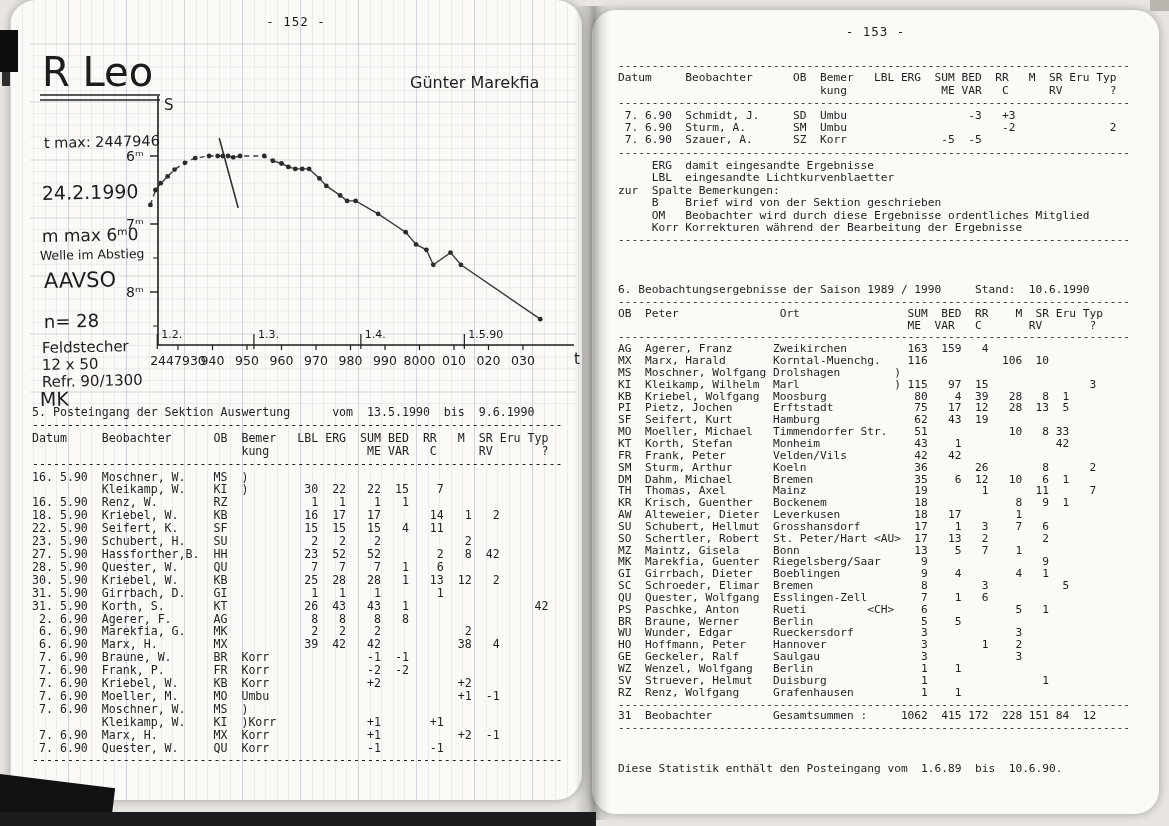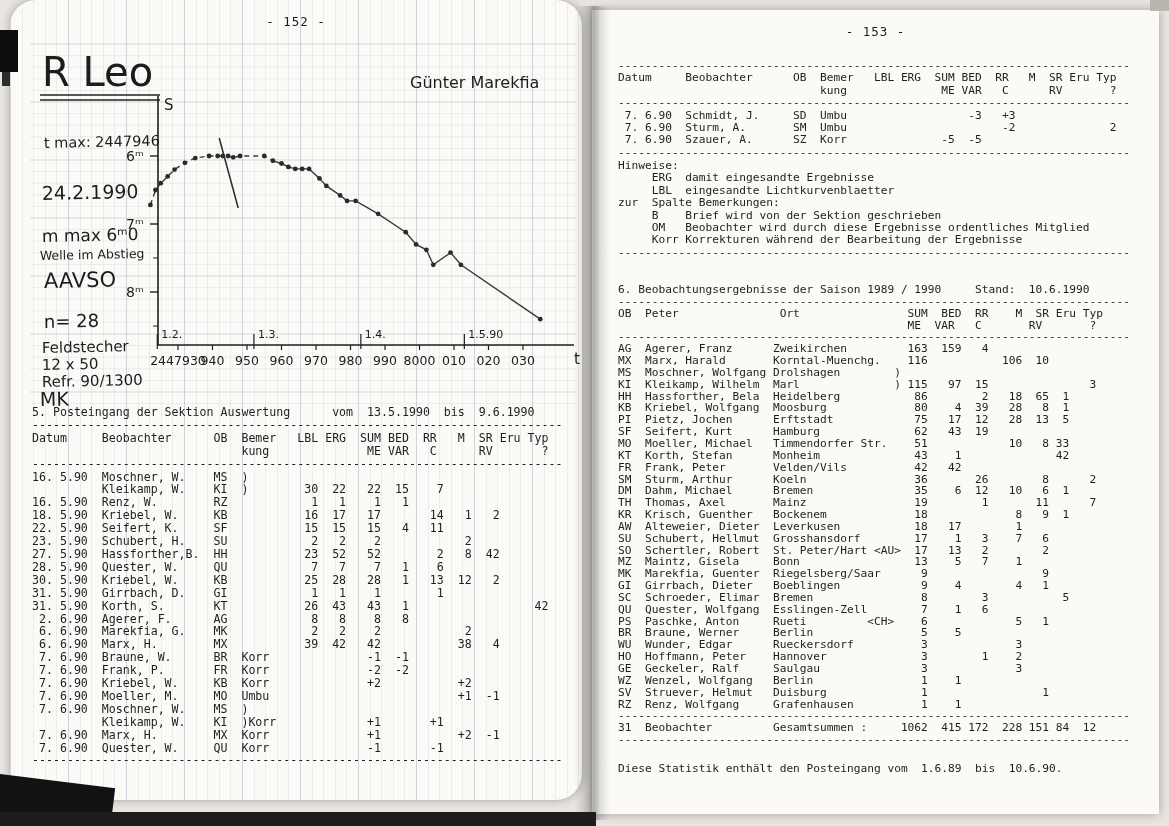--- a/index.html
+++ b/index.html
@@ -4,21 +4,21 @@
 <style>
   html,body{margin:0;padding:0;background:#e9e6e1;}
   #stage{position:relative;width:1169px;height:826px;overflow:hidden;
          font-family:"DejaVu Sans Mono",monospace;color:#222;background:#efedе8;}
   .page{position:absolute;background:#fbfaf6;box-shadow:0 0 10px rgba(0,0,0,.3);}
   #page-left{left:10px;top:0;width:572px;height:800px;
     background-image:
       repeating-linear-gradient(90deg, rgba(95,120,160,.20) 0px, rgba(95,120,160,.20) 1px, transparent 1px, transparent 58px),
       repeating-linear-gradient(90deg, rgba(95,120,160,.10) 0px, rgba(95,120,160,.10) 1px, transparent 1px, transparent 11.6px);
     background-color:#fbfaf6;border-radius:26px;}
-  #page-right{left:592px;top:10px;width:567px;height:804px;}
+  #page-right{left:592px;top:10px;width:567px;height:804px;border-radius:24px;}
   .pageno{position:absolute;top:14px;width:100%;text-align:center;
           font-size:12.5px;letter-spacing:1px;color:#1d1d1d;}
   .mono{position:absolute;font-family:"DejaVu Sans Mono",monospace;color:#1e1e1e;}
   .ln{white-space:pre;}
   #t5L{left:22px;top:406px;font-size:11.6px;line-height:12.9px;}
   #t5R{left:26px;top:50px;font-size:11.2px;line-height:12.4px;}
   #hinweise{left:26px;top:150px;font-size:11.2px;line-height:12.4px;}
   #t6{left:26px;top:274px;font-size:11.2px;line-height:11.85px;}
   #footerR{left:26px;top:752px;font-size:11.2px;}
   .hand{font-family:"DejaVu Sans",sans-serif;fill:#1c1c1c;}
@@ -212,41 +212,39 @@
         <div class="ln">----------------------------------------------------------------------------</div>
         <div class="ln">Datum     Beobachter      OB  Bemer   LBL ERG  SUM BED  RR   M  SR Eru Typ</div>
         <div class="ln">                              kung              ME VAR   C      RV       ?</div>
         <div class="ln">----------------------------------------------------------------------------</div>
         <div class="ln"> 7. 6.90  Schmidt, J.     SD  Umbu                  -3   +3</div>
         <div class="ln"> 7. 6.90  Sturm, A.       SM  Umbu                       -2              2</div>
         <div class="ln"> 7. 6.90  Szauer, A.      SZ  Korr              -5  -5</div>
         <div class="ln">----------------------------------------------------------------------------</div>
       </div>
     <div class="mono" id="hinweise">
-        <div class="ln">Hinweise:</div>
         <div class="ln">     ERG  damit eingesandte Ergebnisse</div>
         <div class="ln">     LBL  eingesandte Lichtkurvenblaetter</div>
         <div class="ln">zur  Spalte Bemerkungen:</div>
         <div class="ln">     B    Brief wird von der Sektion geschrieben</div>
         <div class="ln">     OM   Beobachter wird durch diese Ergebnisse ordentliches Mitglied</div>
         <div class="ln">     Korr Korrekturen während der Bearbeitung der Ergebnisse</div>
         <div class="ln">----------------------------------------------------------------------------</div>
       </div>
     <div class="mono" id="t6">
         <div class="ln">6. Beobachtungsergebnisse der Saison 1989 / 1990     Stand:  10.6.1990</div>
         <div class="ln">----------------------------------------------------------------------------</div>
         <div class="ln">OB  Peter               Ort                SUM  BED  RR    M  SR Eru Typ</div>
         <div class="ln">                                           ME  VAR   C       RV       ?</div>
         <div class="ln">----------------------------------------------------------------------------</div>
         <div class="ln"></div>
         <div class="ln">AG  Agerer, Franz      Zweikirchen         163  159   4</div>
         <div class="ln">MX  Marx, Harald       Korntal-Muenchg.    116           106  10</div>
         <div class="ln">MS  Moschner, Wolfgang Drolshagen        )</div>
         <div class="ln">KI  Kleikamp, Wilhelm  Marl              ) 115   97  15               3</div>
-        <div class="ln">HH  Hassforther, Bela  Heidelberg           86        2   18  65  1</div>
         <div class="ln">KB  Kriebel, Wolfgang  Moosburg             80    4  39   28   8  1</div>
         <div class="ln">PI  Pietz, Jochen      Erftstadt            75   17  12   28  13  5</div>
         <div class="ln">SF  Seifert, Kurt      Hamburg              62   43  19</div>
         <div class="ln">MO  Moeller, Michael   Timmendorfer Str.    51            10   8 33</div>
         <div class="ln">KT  Korth, Stefan      Monheim              43    1              42</div>
         <div class="ln">FR  Frank, Peter       Velden/Vils          42   42</div>
         <div class="ln">SM  Sturm, Arthur      Koeln                36       26        8      2</div>
         <div class="ln">DM  Dahm, Michael      Bremen               35    6  12   10   6  1</div>
         <div class="ln">TH  Thomas, Axel       Mainz                19        1       11      7</div>
         <div class="ln">KR  Krisch, Guenther   Bockenem             18             8   9  1</div>

